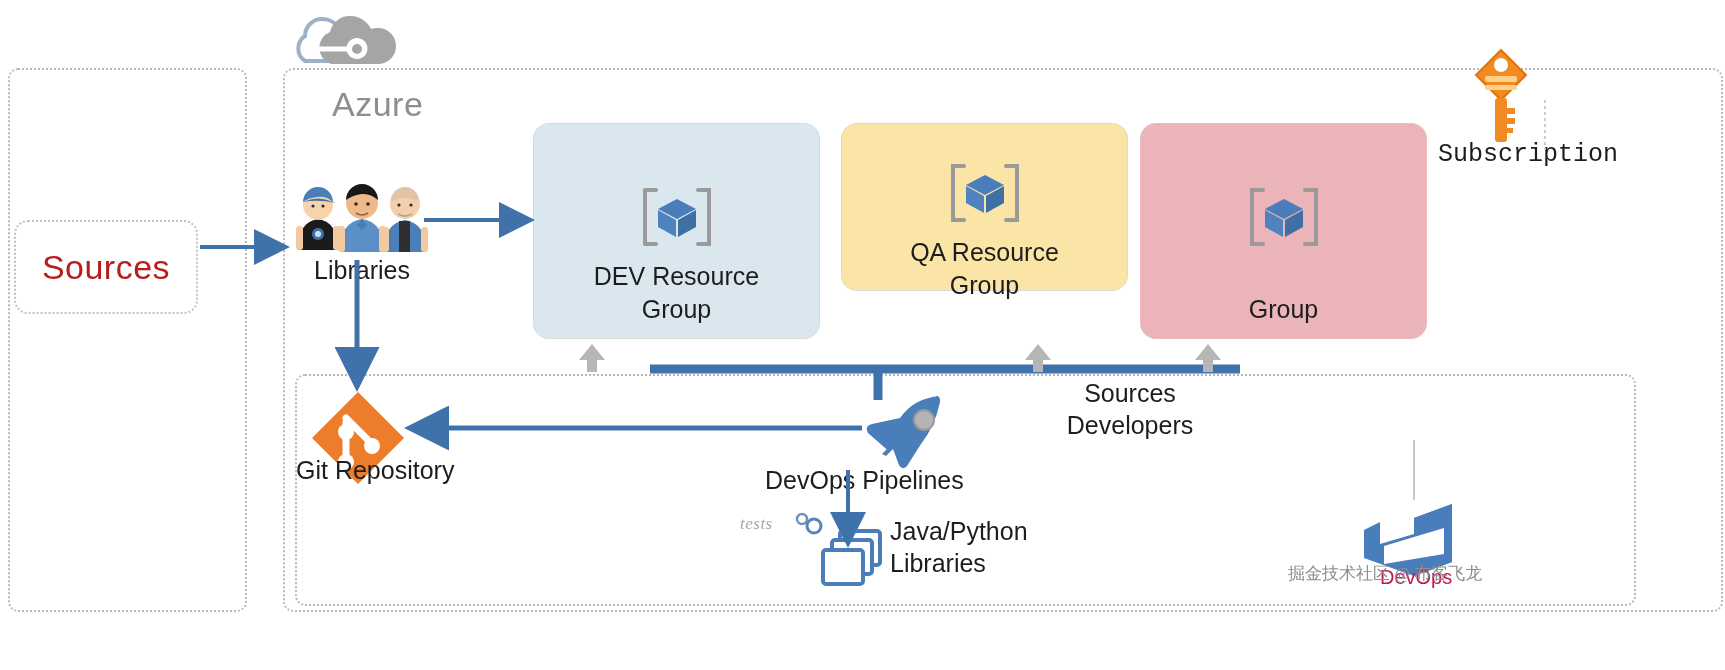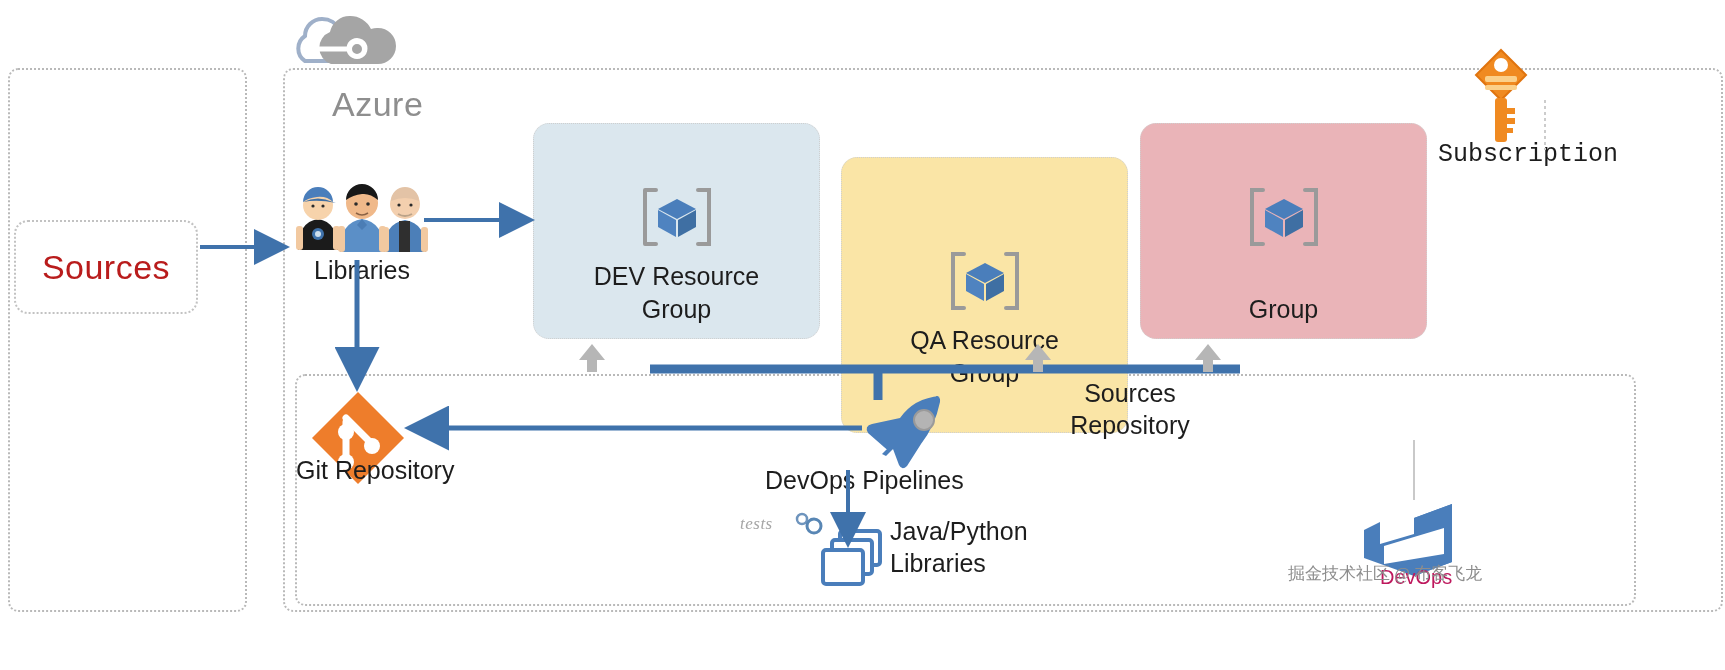--- a/index.html
+++ b/index.html
@@ -116,21 +116,21 @@
       <path d="M18 26 l18 10 v17 l-18 -10 z" fill="#4f83c0"></path>
       <path d="M56 26 l-18 10 v17 l18 -10 z" fill="#3f6fa3"></path>
     </svg>
   </div>
   <div class="rg-title">
     <span>DEV Resource</span><br>
     <span>Group</span>
   </div>
 </div>
 
-<div class="rg-card" id="rg-qa" style="left:841px;top:123px;width:287px;height:276px;background:#fae5a6;margin-top:34px;">
+<div class="rg-card" id="rg-qa" style="left:841px;top:123px;width:287px;height:168px;background:#fae5a6;">
   <div style="width:74px;height:66px;">
     <svg width="74" height="66" viewBox="0 0 74 66">
       <path d="M16 6 h-11 v54 h11" fill="none" stroke="#9a9a9a" stroke-width="4" stroke-linecap="round"></path>
       <path d="M58 6 h11 v54 h-11" fill="none" stroke="#9a9a9a" stroke-width="4" stroke-linecap="round"></path>
       <path d="M37 15 l19 10 l-19 10 l-19 -10 z" fill="#4a7ebb"></path>
       <path d="M18 26 l18 10 v17 l-18 -10 z" fill="#4f83c0"></path>
       <path d="M56 26 l-18 10 v17 l18 -10 z" fill="#3f6fa3"></path>
     </svg>
   </div>
   <div class="rg-title">
@@ -207,21 +207,21 @@
     <rect x="5" y="22" width="40" height="34" rx="3" fill="#ffffff" stroke="#4a7ebb" stroke-width="4"></rect>
   </svg>
 </div>
 <div class="abs" style="left:890px;top:516px;font-size:25px;line-height:1.27;color:#1d1d1d;">
   <span>Java/Python</span><br>
   <span>Libraries</span>
 </div>
 
 <div id="deploy-text" style="left:980px;top:378px;width:300px;">
   <span>Sources</span><br>
-  <span>Repository</span><br>
+  <span>Developers</span><br>
 </div>
 
 <div class="abs" style="left:1356px;top:500px;width:118px;height:82px;">
   <svg width="118" height="82" viewBox="0 0 118 82">
     <path d="M96 4 L58 18 L58 34 L24 44 L24 22 L8 30 L8 58 L58 76 L96 62 Z" fill="#4a7ebb"></path>
     <path d="M58 18 L96 4 L96 62 L58 76 Z" fill="#4a7ebb"></path>
     <path d="M28 46 L88 28 L88 54 L28 64 Z" fill="#ffffff"></path>
   </svg>
 </div>
 <div id="devops-word" style="left:1380px;top:566px;">DevOps</div>

